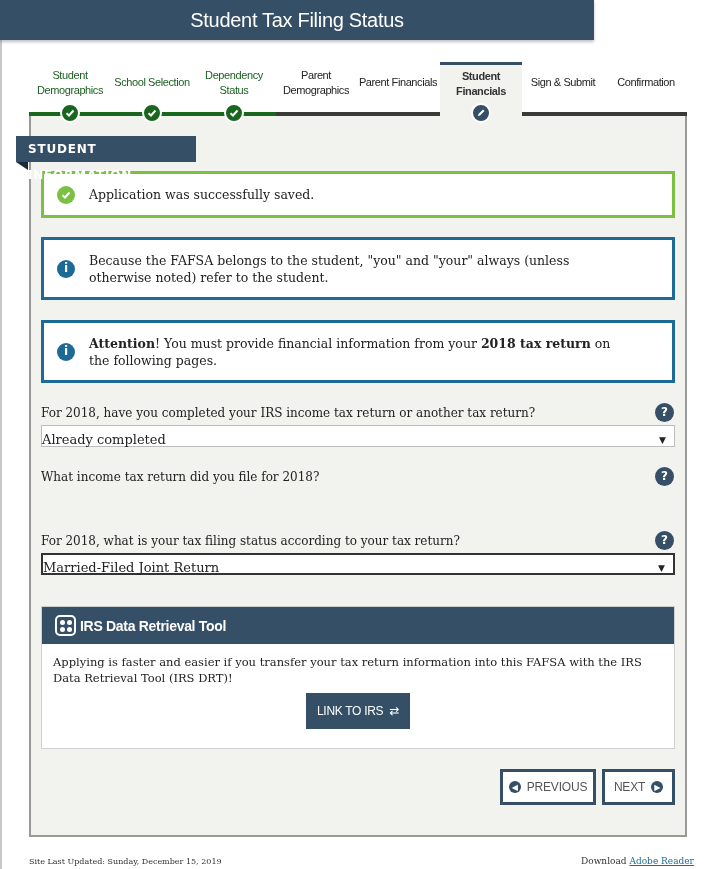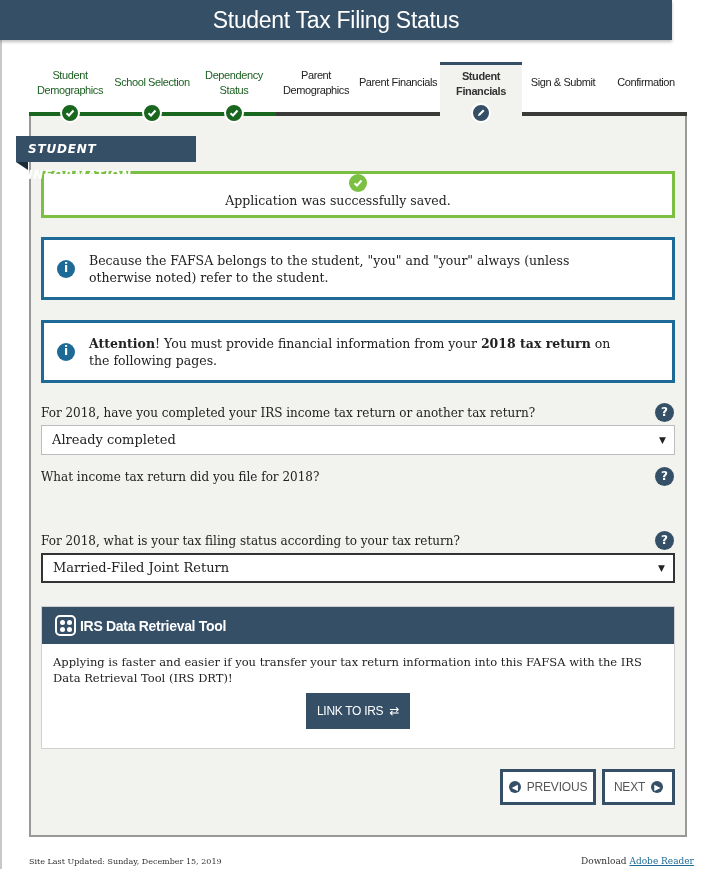--- a/index.html
+++ b/index.html
@@ -1,23 +1,23 @@
 <!DOCTYPE html>
 <html><head>
   <meta charset="utf-8">
   <style>
     * { box-sizing: border-box; margin: 0; padding: 0; }
     html, body { width: 714px; height: 869px; background: #ffffff; overflow: hidden; }
     body { font-family: "DejaVu Serif", serif; color: #222; position: relative; }
     .page-edge { position: absolute; left: 0; top: 0; width: 2px; height: 869px; background: #c8c8c8; }
 
     .header {
-      position: absolute; left: 0; top: 0; width: 672px; height: 40px;
+      position: absolute; left: 0; top: 0; width: 594px; height: 40px;
       background: #344f66; color: #fff; text-align: center;
-      font-family: "Liberation Sans", sans-serif; font-size: 23px; line-height: 40px;
+      font-family: "Liberation Sans", sans-serif; font-size: 20px; line-height: 40px;
       box-shadow: 0 2px 3px rgba(0,0,0,0.25);
       letter-spacing: -0.3px;
     }
 
     
     .steps { position: absolute; left: 29px; top: 62px; width: 658px; height: 64px; }
     .track-done { position: absolute; left: 0; top: 50px; width: 247px; height: 4px; background: #19661f; }
     .track-rest { position: absolute; left: 247px; top: 50px; width: 411px; height: 4px; background: #3a3a38; }
     .step {
       position: absolute; top: 0; height: 64px; text-align: center;
@@ -38,51 +38,51 @@
     .step.active .dot { background: #344f66; top: 38px; }
 
     
     .panel {
       position: absolute; left: 29px; top: 116px; width: 658px; height: 721px;
       background: #f2f2ee; border-left: 2px solid #999; border-right: 2px solid #999; border-bottom: 2px solid #999;
     }
     .section-tab {
       position: absolute; left: 16px; top: 136px; width: 180px; height: 26px;
       background: #344f66; color: #fff; font-family: "DejaVu Sans", sans-serif; font-weight: bold;
-      font-size: 12px; letter-spacing: 0.8px; line-height: 26px; padding-left: 12px; z-index: 5; font-style: italic;
+      font-size: 12px; letter-spacing: 0.8px; line-height: 26px; padding-left: 12px; z-index: 5;
     }
     .section-tab-fold {
       position: absolute; left: 16px; top: 162px; width: 0; height: 0;
       border-top: 8px solid #1b2b38; border-left: 12px solid transparent; z-index: 5;
     }
 
     .alert {
       position: absolute; left: 41px; width: 634px; background: #fff;
       font-size: 12.5px; line-height: 17px; color: #222; display: flex; align-items: center;
     }
     .alert .ico { flex: 0 0 auto; margin-left: 13px; margin-right: 14px; width: 18px; height: 18px; border-radius: 50%;
       display: flex; align-items: center; justify-content: center; color: #fff; font-family: "DejaVu Sans", sans-serif; }
-    .alert-success { top: 171px; height: 47px; border: 3px solid #7bc043; flex-direction: column; }
+    .alert-success { top: 171px; height: 47px; border: 3px solid #7bc043; }
     .alert-success .ico { background: #7bc043; }
     .alert-info { border: 3px solid #1d6a96; }
     .alert-info .ico { background: #1d6a96; font-size: 12px; font-weight: bold; }
     .alert-info1 { top: 237px; height: 63px; }
     .alert-info2 { top: 320px; height: 63px; }
     .alert .txt { padding-right: 40px; }
     b { font-weight: bold; }
 
     .q-label { position: absolute; left: 41px; font-size: 12px; color: #222; }
     .help {
       position: absolute; left: 655px; width: 19px; height: 19px; border-radius: 50%;
       background: #344f66; color: #fff; font-family: "DejaVu Sans", sans-serif; font-size: 12px; font-weight: bold;
       text-align: center; line-height: 19px;
     }
     .select {
-      position: absolute; left: 41px; width: 634px; height: 30px; background: #fff;
-      border: 1px solid #bdbdbd; font-size: 13px; line-height: 28px; padding-left: 10px; color: #222;
+      position: absolute; left: 41px; width: 634px; height: 22px; background: #fff;
+      border: 1px solid #bdbdbd; font-size: 13px; line-height: 28px; color: #222;
     }
     .select.focused { border: 2px solid #333; line-height: 26px; }
     .select .arrow { position: absolute; right: 8px; top: 0; font-size: 9px; color: #222; font-family: "DejaVu Sans", sans-serif; }
 
     .drt { position: absolute; left: 41px; top: 606px; width: 634px; height: 143px; background: #fff; border: 1px solid #d0d0d0; }
     .drt-head {
       height: 37px; background: #344f66; color: #fff; font-family: "Liberation Sans", sans-serif; font-weight: bold;
       font-size: 14px; display: flex; align-items: center; padding-left: 13px; letter-spacing: -0.3px;
     }
     .drt-logo { width: 21px; height: 21px; border: 2px solid #fff; border-radius: 5px; margin-right: 4px; position: relative; }

